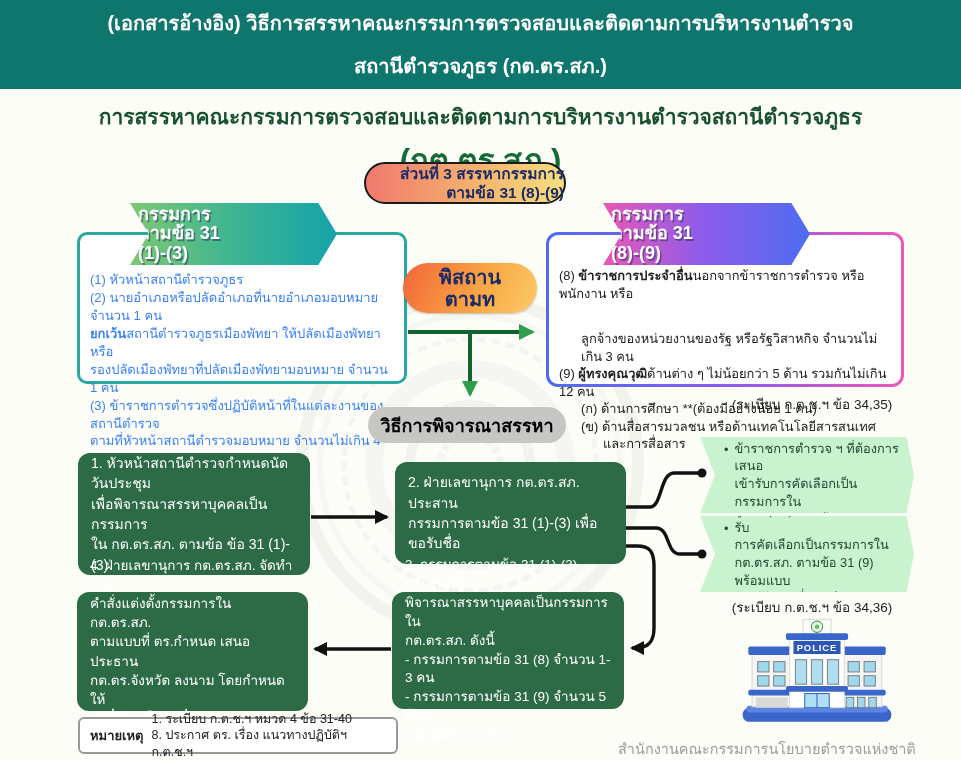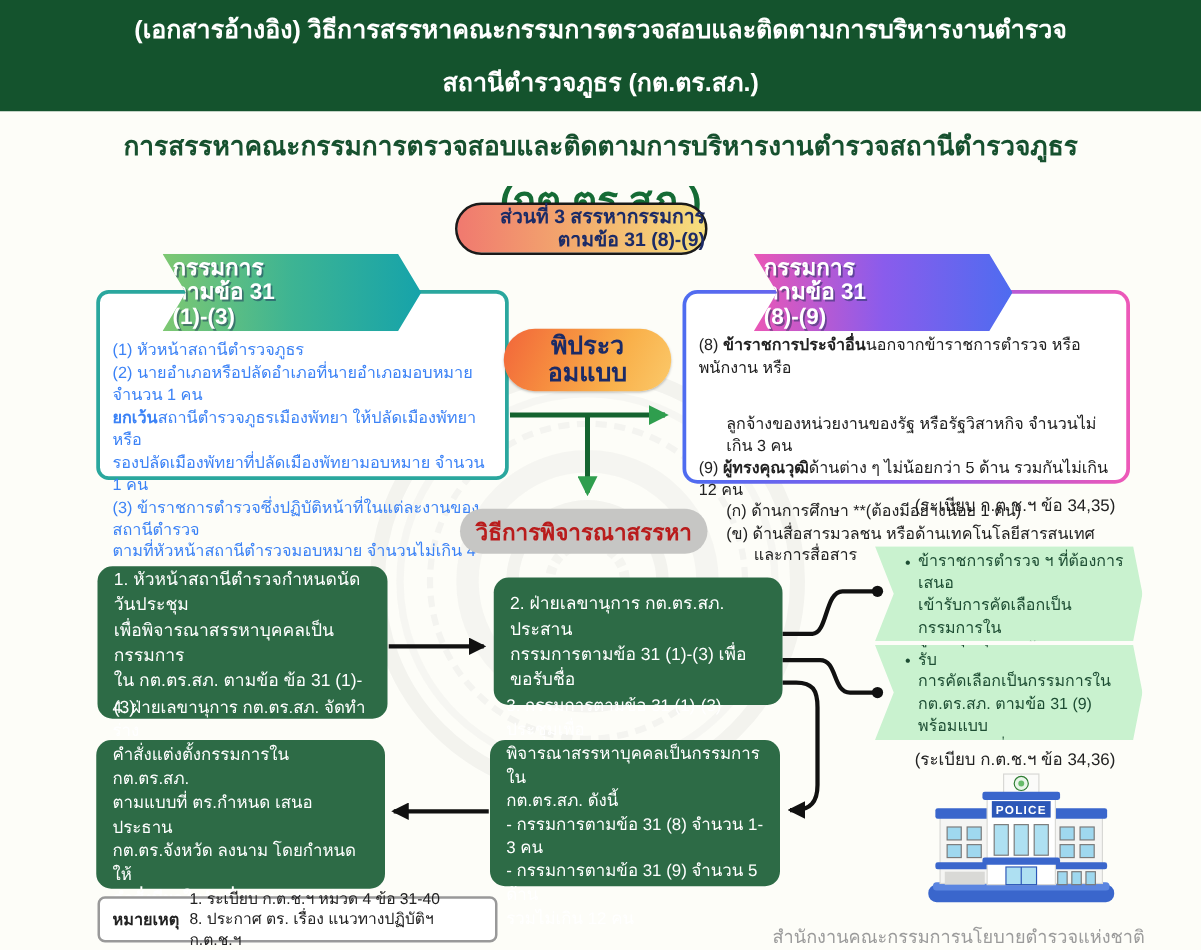--- a/index.html
+++ b/index.html
@@ -1,20 +1,20 @@
 <!DOCTYPE html>
 <html><head>
 <meta charset="utf-8">
 <style>
   html,body{margin:0;padding:0;background:#ffffff;}
   .canvas{position:relative;width:961px;height:760px;background:#fdfdf8;overflow:hidden;
           font-family:"Liberation Sans",sans-serif;}
 
   
-  .header{position:absolute;top:0;left:0;width:961px;height:89px;background:#14532d;
+  .header{position:absolute;top:0;left:0;width:961px;height:89px;background:#0f766e;
           color:#fff;display:flex;flex-direction:column;justify-content:center;align-items:center;
           gap:11px;font-weight:bold;z-index:2;}
   .header .h1{font-size:20px;}
   .header .h2{font-size:20px;}
 
   
   .title{position:absolute;top:100px;left:0;width:961px;text-align:center;z-index:2;color:#17512f;}
   .title .t1{font-size:21px;font-weight:bold;}
   .title .t2{font-size:31px;font-weight:800;color:#156b35;margin-top:2px;}
 
@@ -45,21 +45,21 @@
   .etc-line{text-align:center;}
 
   
   .consider-badge{position:absolute;left:403px;top:263px;width:134px;height:50px;border-radius:26px;
           background:linear-gradient(115deg,#f2653a,#f68c3f,#f9b04a,#fbc96a);
           color:#1c2b66;font-weight:800;font-size:20px;line-height:1.12;display:flex;flex-direction:column;
           justify-content:center;align-items:center;z-index:4;box-shadow:0 1px 2px rgba(0,0,0,.25);}
 
   
   .method-pill{position:absolute;left:368px;top:407px;width:198px;height:36px;border-radius:19px;
-          background:#c6c6c4;color:#b91c1c;font-weight:800;font-size:18px;display:flex;
+          background:#c6c6c4;color:#000000;font-weight:800;font-size:18px;display:flex;
           justify-content:center;align-items:center;z-index:4;}
 
   
   .step{position:absolute;background:#2d6b46;border-radius:12px;color:#fff;z-index:3;
           box-sizing:border-box;display:flex;align-items:center;padding:8px 13px;}
   .preline{white-space:pre-line;}
   .step1{left:78px;top:453px;width:232px;height:122px;font-size:14px;line-height:1.45;}
   .step2{left:395px;top:462px;width:231px;height:102px;font-size:14px;line-height:1.45;}
   .step3{left:392px;top:592px;width:232px;height:117px;font-size:13.5px;line-height:1.4;}
   .step4{left:77px;top:592px;width:231px;height:119px;font-size:13.5px;line-height:1.42;
@@ -169,22 +169,22 @@
       <div style="padding-left:22px;margin-top:28px;">ลูกจ้างของหน่วยงานของรัฐ หรือรัฐวิสาหกิจ จำนวนไม่เกิน 3 คน</div>
       <div><span>(9) </span><b>ผู้ทรงคุณวุฒิ</b><span>ด้านต่าง ๆ ไม่น้อยกว่า 5 ด้าน รวมกันไม่เกิน 12 คน</span></div>
       <div style="padding-left:22px;">(ก) ด้านการศึกษา **(ต้องมีอย่างน้อย 1 คน)</div>
       <div style="padding-left:22px;">(ข) ด้านสื่อสารมวลชน หรือด้านเทคโนโลยีสารสนเทศ</div>
       <div style="padding-left:44px;">และการสื่อสาร</div>
       <div class="etc-line">ฯลฯ</div>
     </div>
   </div>
 
   <div class="consider-badge">
-    <div>พิประว</div>
-    <div>อมแบบ</div>
+    <div>พิสถาน</div>
+    <div>ตามท</div>
   </div>
 
   <div class="method-pill">วิธีการพิจารณาสรรหา</div>
 
   <div class="step step1">
     <div class="preline">1. หัวหน้าสถานีตำรวจกำหนดนัดวันประชุม
 เพื่อพิจารณาสรรหาบุคคลเป็นกรรมการ
 ใน กต.ตร.สภ. ตามข้อ ข้อ 31 (1)-(3)</div>
   </div>
   <div class="step step2">

